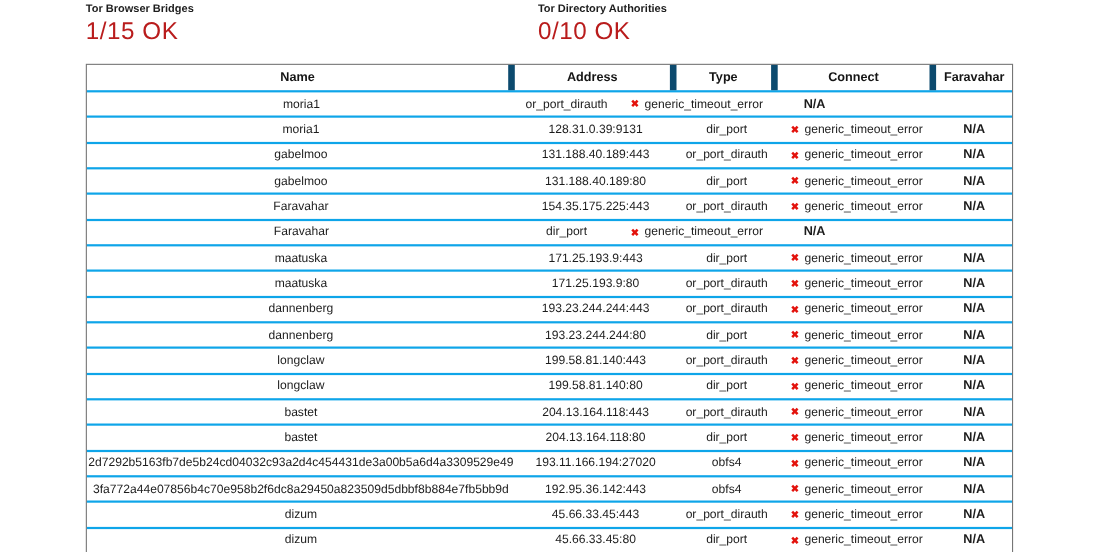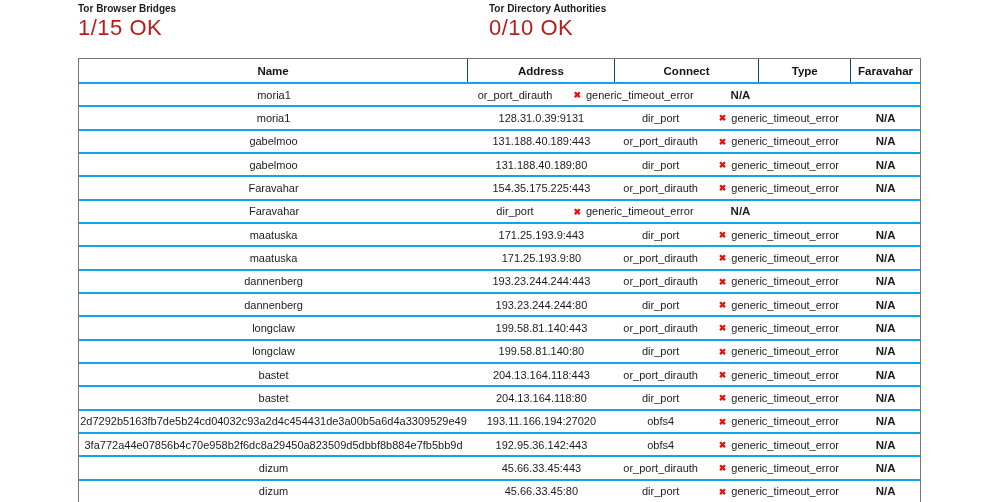--- a/index.html
+++ b/index.html
@@ -50,21 +50,21 @@
     display: flex;
     height: 23px;
     box-sizing: border-box;
     align-items: center;
   }
   .th {
     font-size: 11.5px;
     font-weight: bold;
     text-align: center;
     color: #151515;
-    border-right: 1px solid #0c4a6e;
+    border-right: 6px solid #0c4a6e;
     box-sizing: border-box;
     height: 100%;
     display: flex;
     align-items: center;
     justify-content: center;
   }
   .th:last-child { border-right: none; }
   .tr {
     display: flex;
     height: 23.33px;
@@ -110,22 +110,22 @@
 
   <div class="stat stat-2">
     <div class="stat-label">Tor Directory Authorities</div>
     <div class="stat-value">0/10 OK</div>
   </div>
 
   <div class="statustable">
     <div class="thead">
       <div class="th c-name">Name</div>
       <div class="th c-addr">Address</div>
+      <div class="th c-type">Type</div>
       <div class="th c-conn">Connect</div>
-      <div class="th c-type">Type</div>
       <div class="th c-hand">Faravahar</div>
     </div>
     <div>
   <div class="tr">
     <div class="td c-name">moria1</div>
     <div class="td c-type">or_port_dirauth</div>
     <div class="td c-conn">
       <span class="err-x" style="color: rgb(227, 18, 12);">✖</span>
       <span>generic_timeout_error</span>
     </div>

